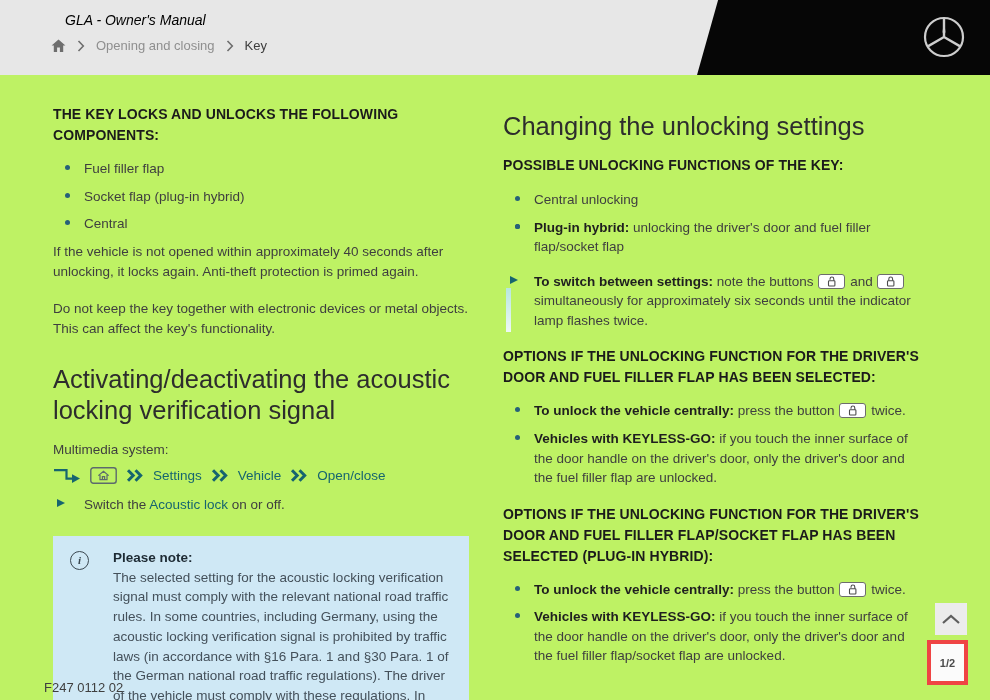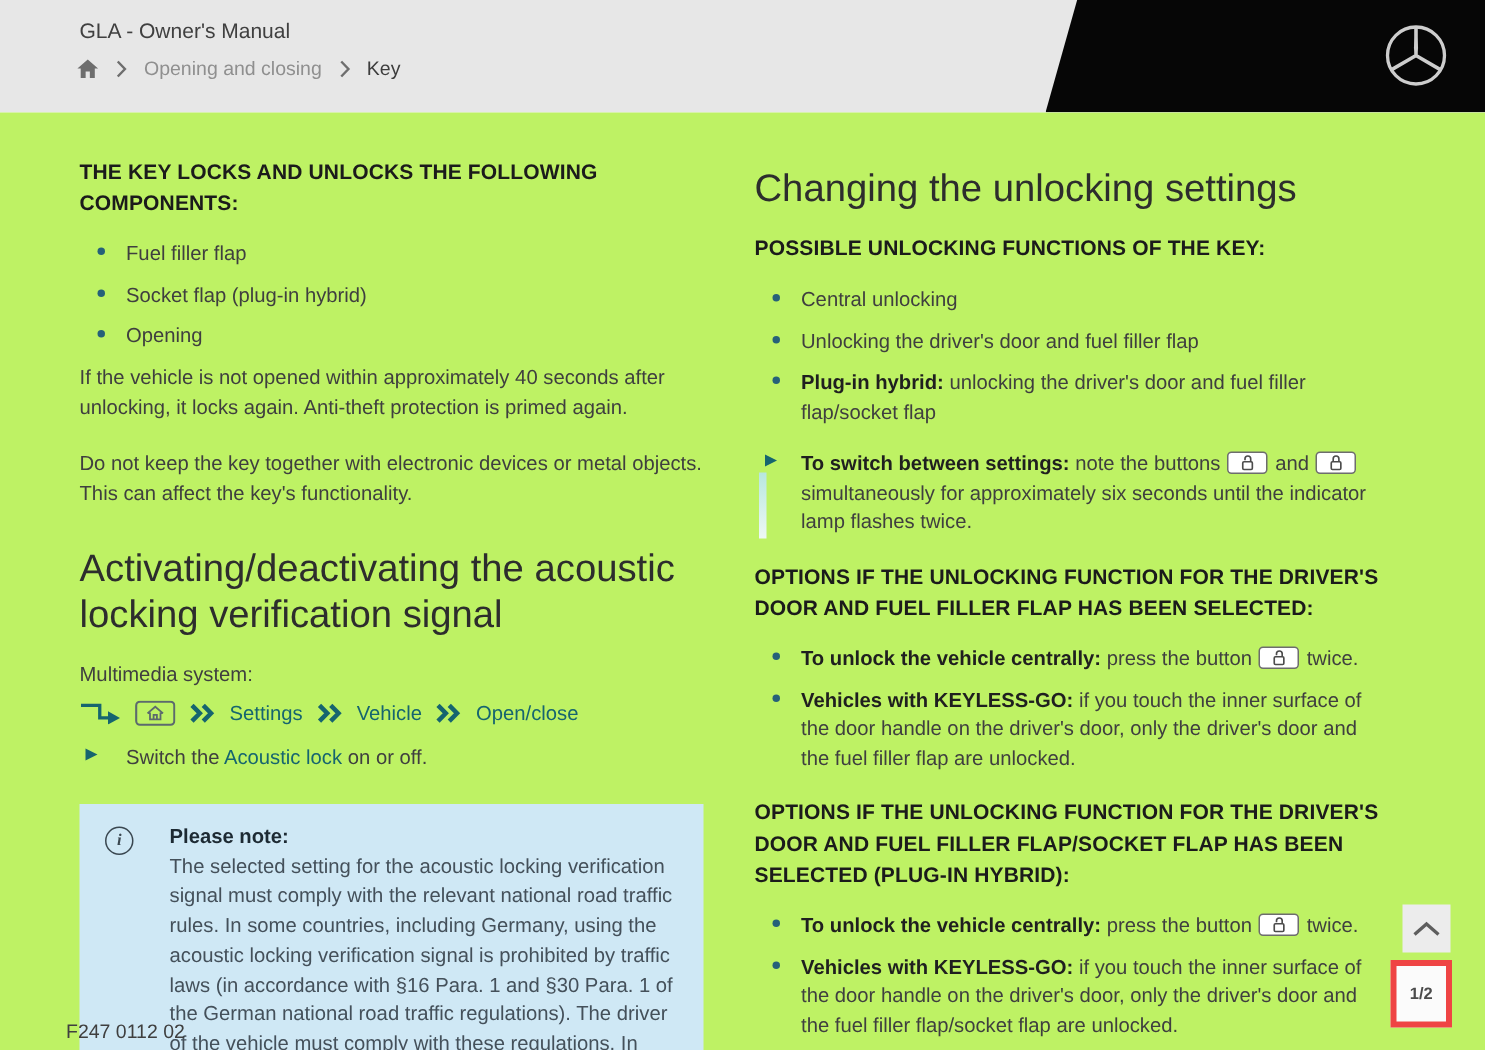--- a/index.html
+++ b/index.html
@@ -7,21 +7,21 @@
     width:990px;height:700px;position:relative;overflow:hidden;
     background:#ffffff;color:#3f3f3f;
     font-family:"Liberation Sans", sans-serif;
     -webkit-font-smoothing:antialiased;
   }
   
   .header{position:absolute;top:0;left:0;width:990px;height:75px;background:#e7e7e7;}
   .brand-banner{position:absolute;top:0;right:0;width:293px;height:75px;background:#060606;
     clip-path:polygon(7.2% 0,100% 0,100% 100%,0 100%);}
   .logo-wrap{position:absolute;top:15px;right:24px;width:44px;height:44px;cursor:pointer;}
-  .owner-title{position:absolute;left:53px;top:12px;font-size:14px;color:#404040;}
+  .owner-title{position:absolute;left:65px;top:12px;font-size:14px;color:#000000;font-style:italic;}
   .breadcrumb{position:absolute;left:51px;top:38px;display:flex;align-items:center;gap:11px;font-size:13px;}
   .bc-link{color:#8f8f8f;cursor:pointer;}
   .bc-current{color:#3d3d3d;}
   .bc-home{display:flex;align-items:center;cursor:pointer;}
   
   .content{position:absolute;top:75px;left:0;width:990px;height:625px;background:#bef264;}
   .col-left{position:absolute;left:53px;top:29px;width:416px;}
   .col-right{position:absolute;left:503px;top:36px;width:424px;}
   h2{font-size:25.5px;font-weight:400;color:#2d2d2d;line-height:1.22;margin:0;}
   .h3caps{font-size:14px;font-weight:700;color:#1b1b1b;line-height:1.5;letter-spacing:.1px;margin:0;}
@@ -100,21 +100,21 @@
 
 <div class="content">
 
   <div class="col-left">
 
     <div class="h3caps mb13">THE KEY LOCKS AND UNLOCKS THE FOLLOWING COMPONENTS:</div>
 
     <ul class="dots mb22">
       <li><span class="dot"></span><span>Fuel filler flap</span></li>
       <li><span class="dot"></span><span>Socket flap (plug-in hybrid)</span></li>
-      <li><span class="dot"></span><span>Opening</span></li>
+      <li><span class="dot"></span><span>Central</span></li>
     </ul>
 
     <p class="mb17">If the vehicle is not opened within approximately 40 seconds after unlocking, it locks again. Anti-theft protection is primed again.</p>
     <p class="mb17">Do not keep the key together with electronic devices or metal objects. This can affect the key's functionality.</p>
 
     <h2 class="mt24 mb14">Activating/deactivating the acoustic locking verification signal</h2>
 
     <p class="mb7">Multimedia system:</p>
 
     <div class="menu-row">
@@ -170,21 +170,21 @@
   </div>
 
   <div class="col-right">
 
     <h2 class="mb13">Changing the unlocking settings</h2>
 
     <div class="h3caps mb14">POSSIBLE UNLOCKING FUNCTIONS OF THE KEY:</div>
 
     <ul class="dots mb14">
       <li><span class="dot"></span><span>Central unlocking</span></li>
-      <li><span class="dot"></span><span>Unlocking the driver's door and fuel filler flap</span></li>
+      <li><span class="dot"></span></li>
       <li><span class="dot"></span><span class="bold">Plug-in hybrid:</span><span> unlocking the driver's door and fuel filler flap/socket flap</span></li>
     </ul>
 
     <div class="step-row mb13" style="margin-top:15px;">
       <span class="hl-bar"></span>
       <span class="tri" style="left:7px;"></span>
       <span class="bold">To switch between settings:</span><span> note the buttons </span><span class="key-btn"><svg width="21" height="13" viewBox="0 0 21 13">
             <rect x="7.5" y="5.8" width="6.4" height="5.2" rx="0.8" fill="none" stroke="#4c4c4c" stroke-width="1.1"></rect>
             <path d="M12.8 5.8 V3.9 a1.9 1.9 0 0 0 -3.8 0 V4.8" fill="none" stroke="#4c4c4c" stroke-width="1.1"></path>
           </svg></span><span> and </span><span class="key-btn"><svg width="21" height="13" viewBox="0 0 21 13">

